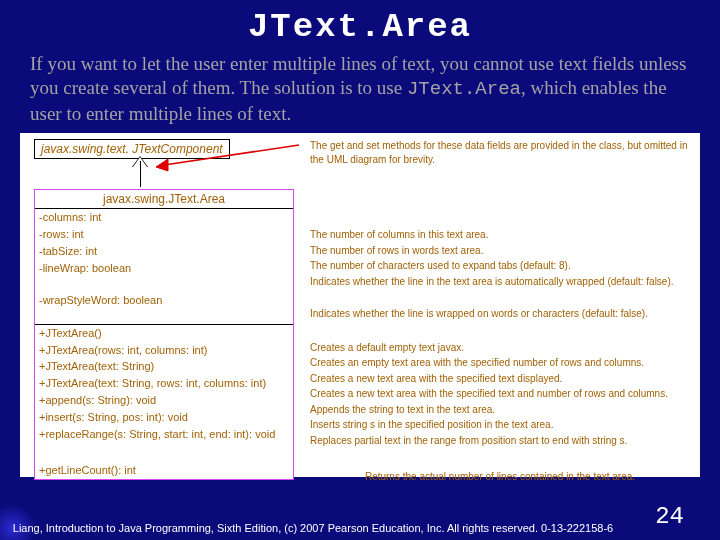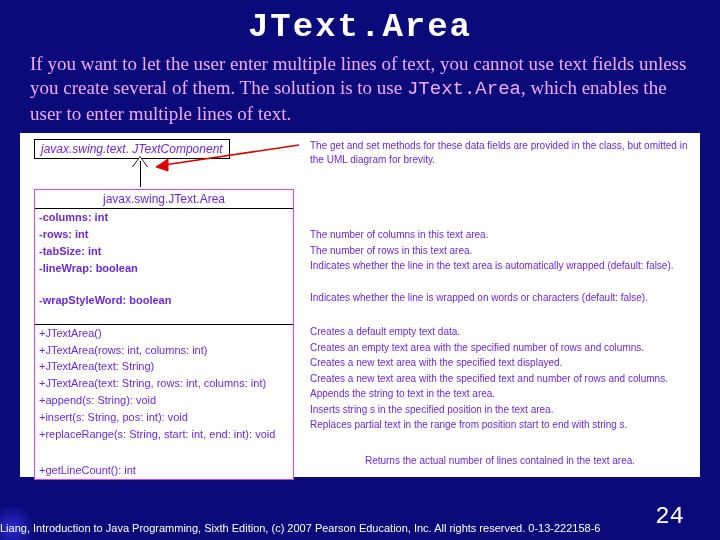--- a/index.html
+++ b/index.html
@@ -20,34 +20,34 @@
   .title {
     color: #fff;
     font-family: "Courier New", monospace;
     font-size: 34px;
     text-align: center;
     padding-top: 8px;
     font-weight: bold;
     letter-spacing: 2px;
   }
   .intro {
-    color: #f0abfc;
+    color: #a3a3a3;
     font-size: 19px;
     line-height: 1.25;
     padding: 6px 30px 6px 30px;
   }
   .mono {
     font-family: "Courier New", monospace;
   }
   .content-box {
     background: #fff;
     margin: 2px 20px 0 20px;
     height: 344px;
     position: relative;
-    color: #6d28d9;
+    color: #a16207;
     font-family: Arial, sans-serif;
   }
   .uml-parent {
     position: absolute;
     left: 14px;
     top: 6px;
     border: 1px solid #000;
     padding: 2px 6px;
     font-style: italic;
     font-size: 12px;
@@ -63,21 +63,20 @@
     font-size: 11px;
   }
   .uml-child-title {
     border-bottom: 1px solid #000;
     text-align: center;
     padding: 2px 0;
     font-size: 12px;
   }
   .uml-attrs {
     border-bottom: 1px solid #000;
-    font-weight: bold;
   }
   .uml-row {
     padding: 1px 4px;
     line-height: 1.35;
     white-space: nowrap;
     overflow: hidden;
   }
   .desc-col {
     position: absolute;
     left: 290px;
@@ -126,20 +125,21 @@
     stroke: #d00;
     fill: #d00;
   }
   .footer {
     position: absolute;
     bottom: 6px;
     left: 0;
     width: 626px;
     color: #fff;
     font-size: 11px;
+    text-align: center;
     font-family: Arial, sans-serif;
     margin-top: 29px;
   }
   .page-num {
     position: absolute;
     right: 36px;
     bottom: 10px;
     color: #fff;
     font-size: 24px;
     font-family: Liberation Mono, monospace;
@@ -190,26 +190,27 @@
           <div class="uml-row">+insert(s: String, pos: int): void</div>
           <div class="uml-row" style="height: 30px;">+replaceRange(s: String, start: int, end: int): void</div>
           <div class="uml-row" style="margin-top: 4px;">+getLineCount(): int</div>
         </div>
     </div>
 
     <div class="desc-col">
       <div class="desc-top">The get and set methods for these data fields are provided in the class, but omitted in the UML diagram for brevity.</div>
       <div class="desc-attr-block" id="desc-attrs">
           <div class="desc-row">The number of columns in this text area.</div>
-          <div class="desc-row">The number of rows in this text area.</div>
+          <div class="desc-row">The number of rows in words text area.</div>
+          <div class="desc-row">The number of characters used to expand tabs (default: 8).</div>
           <div class="desc-row" style="height: 30px;">Indicates whether the line in the text area is automatically wrapped (default: false).</div>
           <div class="desc-row" style="height: 30px;">Indicates whether the line is wrapped on words or characters (default: false).</div>
         </div>
       <div id="desc-ops" style="margin-top:2px">
-          <div class="desc-row">Creates a default empty text data.</div>
+          <div class="desc-row">Creates a default empty text javax.</div>
           <div class="desc-row">Creates an empty text area with the specified number of rows and columns.</div>
           <div class="desc-row">Creates a new text area with the specified text displayed.</div>
           <div class="desc-row">Creates a new text area with the specified text and number of rows and columns.</div>
           <div class="desc-row">Appends the string to text in the text area.</div>
           <div class="desc-row">Inserts string s in the specified position in the text area.</div>
           <div class="desc-row" style="height: 30px;">Replaces partial text in the range from position start to end with string s.</div>
           <div class="desc-row" style="margin-top: 4px; text-align: center;">Returns the actual number of lines contained in the text area.</div>
         </div>
     </div>
   </div>

